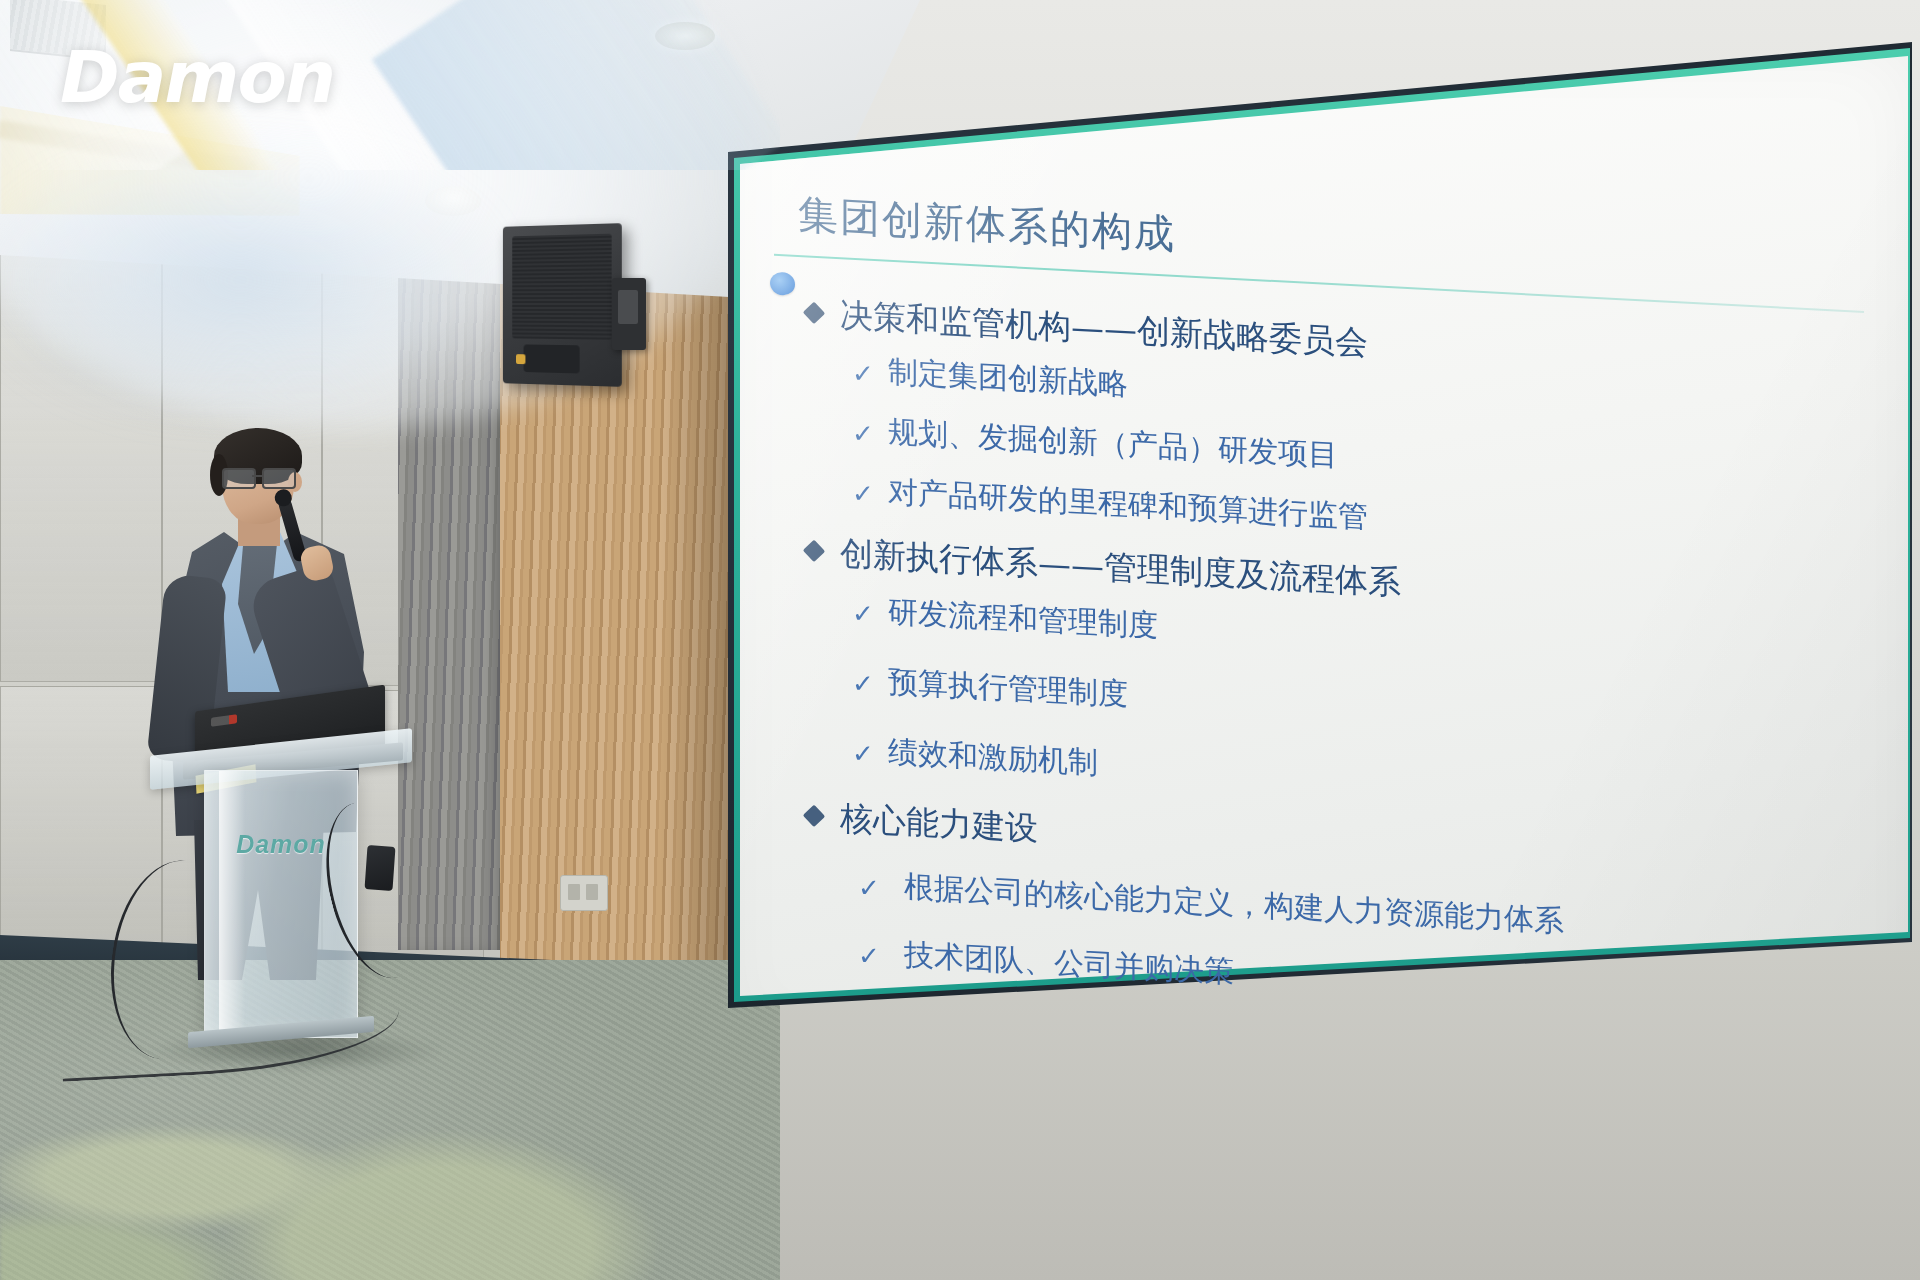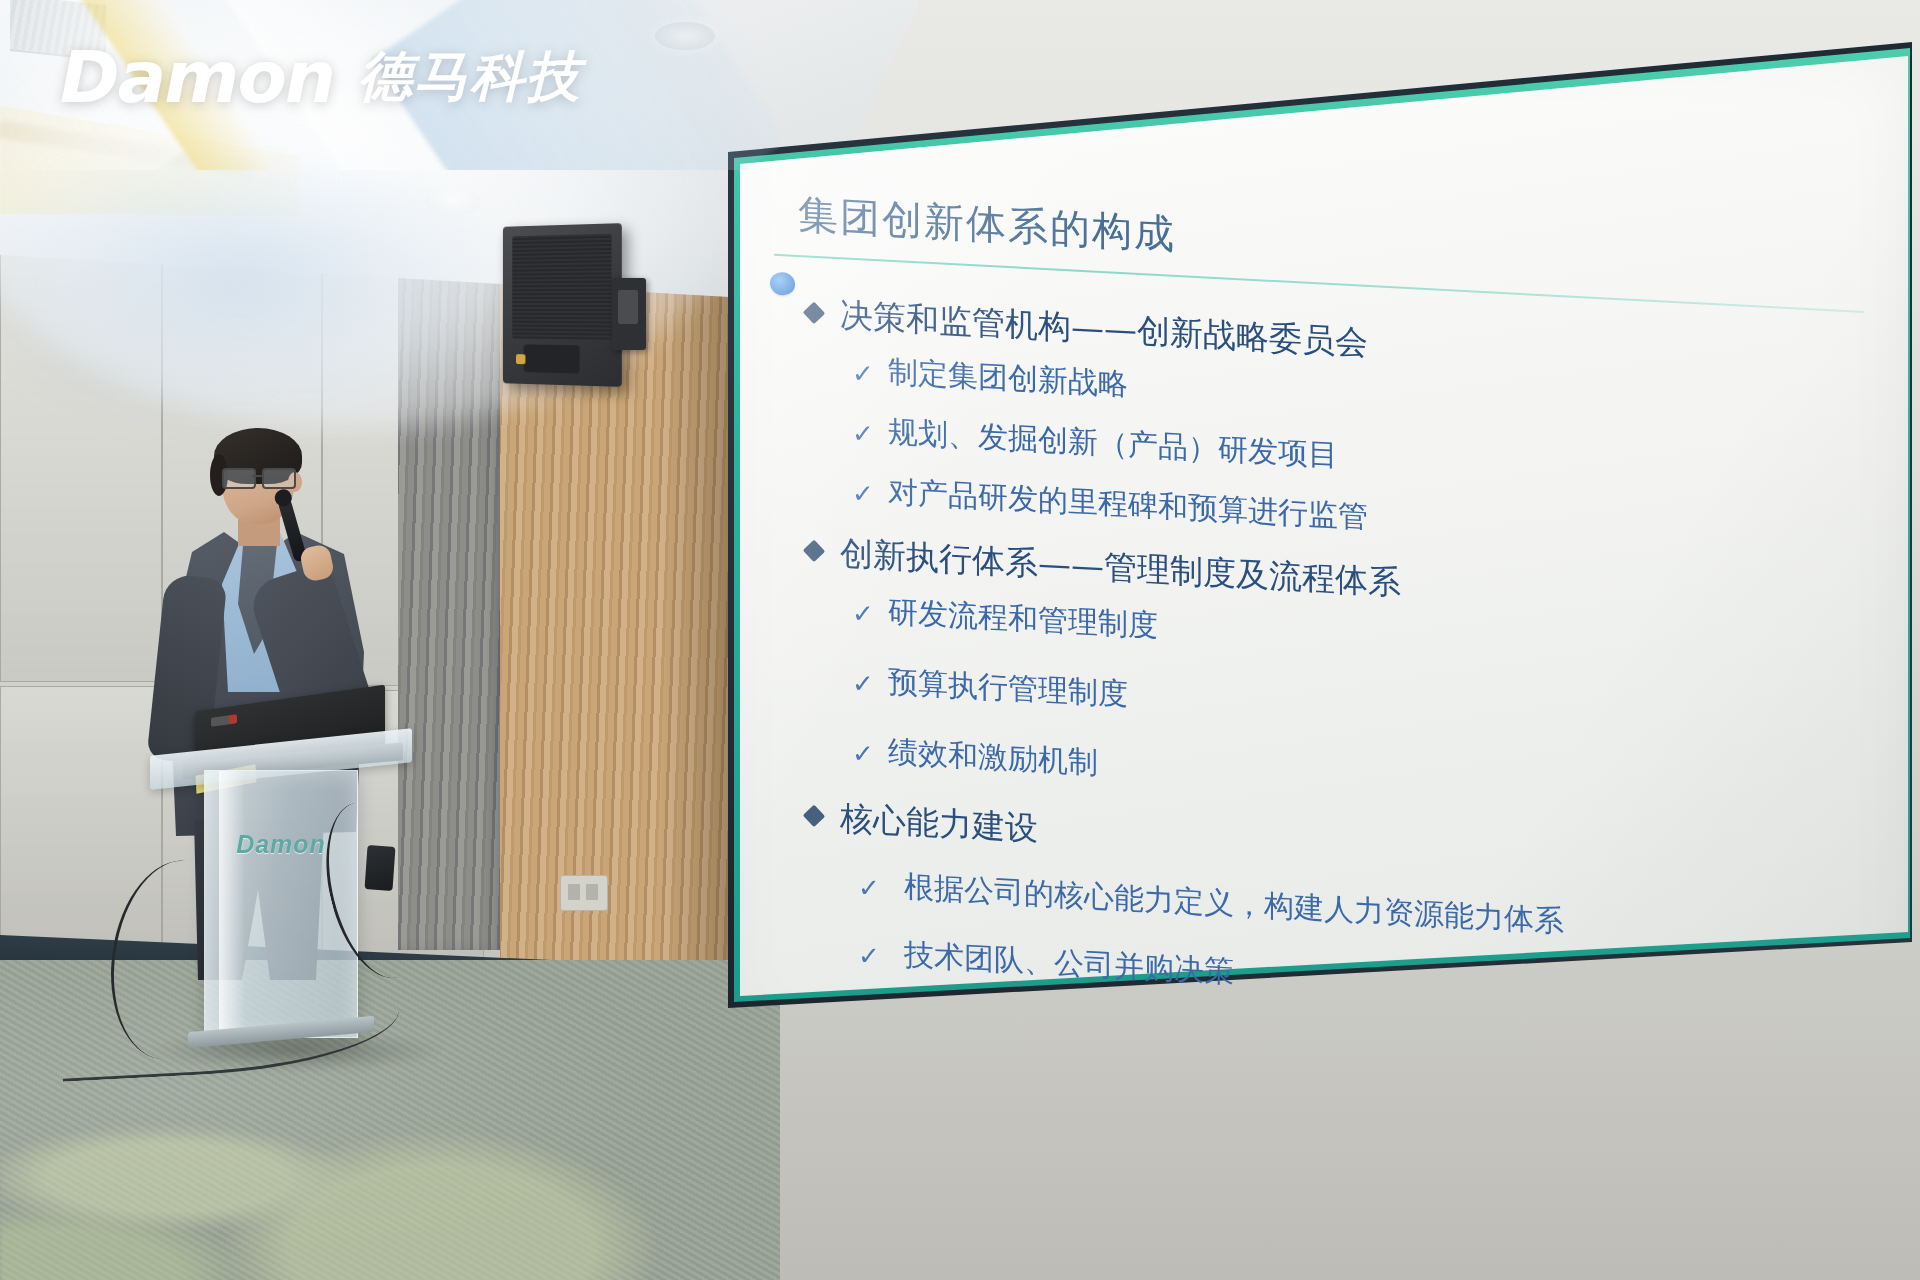--- a/index.html
+++ b/index.html
@@ -471,16 +471,15 @@
   <div class="cable-run"></div>
 
   <div class="brand-streaks">
     <div class="streak s1"></div>
       <div class="streak s2"></div>
     <div class="streak s3"></div>
       <div class="streak s4"></div>
   </div>
   <div class="brand">
     <span class="mark">Damon</span>
-    <span class="cn">德马科技</span>
   </div>
 
 </div>
 
 </body></html>

